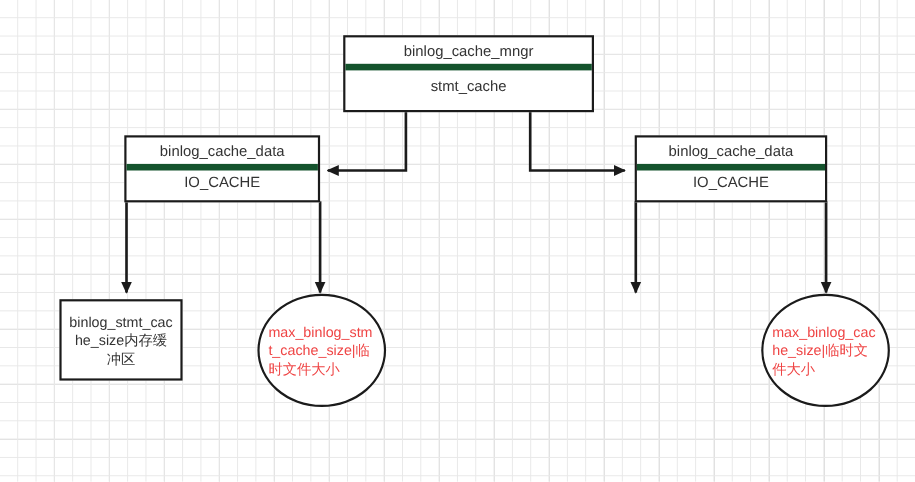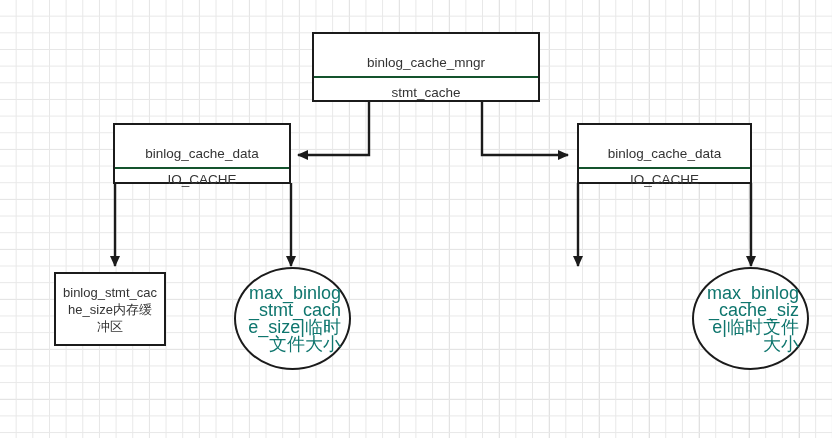--- a/index.html
+++ b/index.html
@@ -48,22 +48,21 @@
     display: flex;
     align-items: center;
     justify-content: center;
     text-align: center;
     font-size: 13.5px;
     color: #333333;
     white-space: nowrap;
   }
   .node .hdr {
     height: 30px;
-    border-bottom: 2px solid #14532d;
-    margin-top: 14px;
+    border-bottom: 6px solid #14532d;
   }
   .node .sub {
     height: 20px;
   }
   .split-row {
     display: flex;
     height: 28px;
     gap: 24px;
   }
   .split-row .sub {
@@ -90,24 +89,24 @@
   }
   .leaf-ellipse {
     position: absolute;
     box-sizing: border-box;
     background: #ffffff;
     border: 2px solid #1b1b1b;
     border-radius: 50%;
     display: flex;
     align-items: center;
     justify-content: center;
-    text-align: right;
-    font-size: 18px;
+    text-align: left;
+    font-size: 13px;
     line-height: 17px;
-    color: #0f766e;
+    color: #ef4444;
     padding: 4px 8px;
     word-break: break-all;
   }
 </style>
 </head>
 <body>
 
 <div id="canvas">
 
   <svg class="shapes-layer" width="832" height="438" viewBox="0 0 832 438" xmlns="http://www.w3.org/2000/svg">

